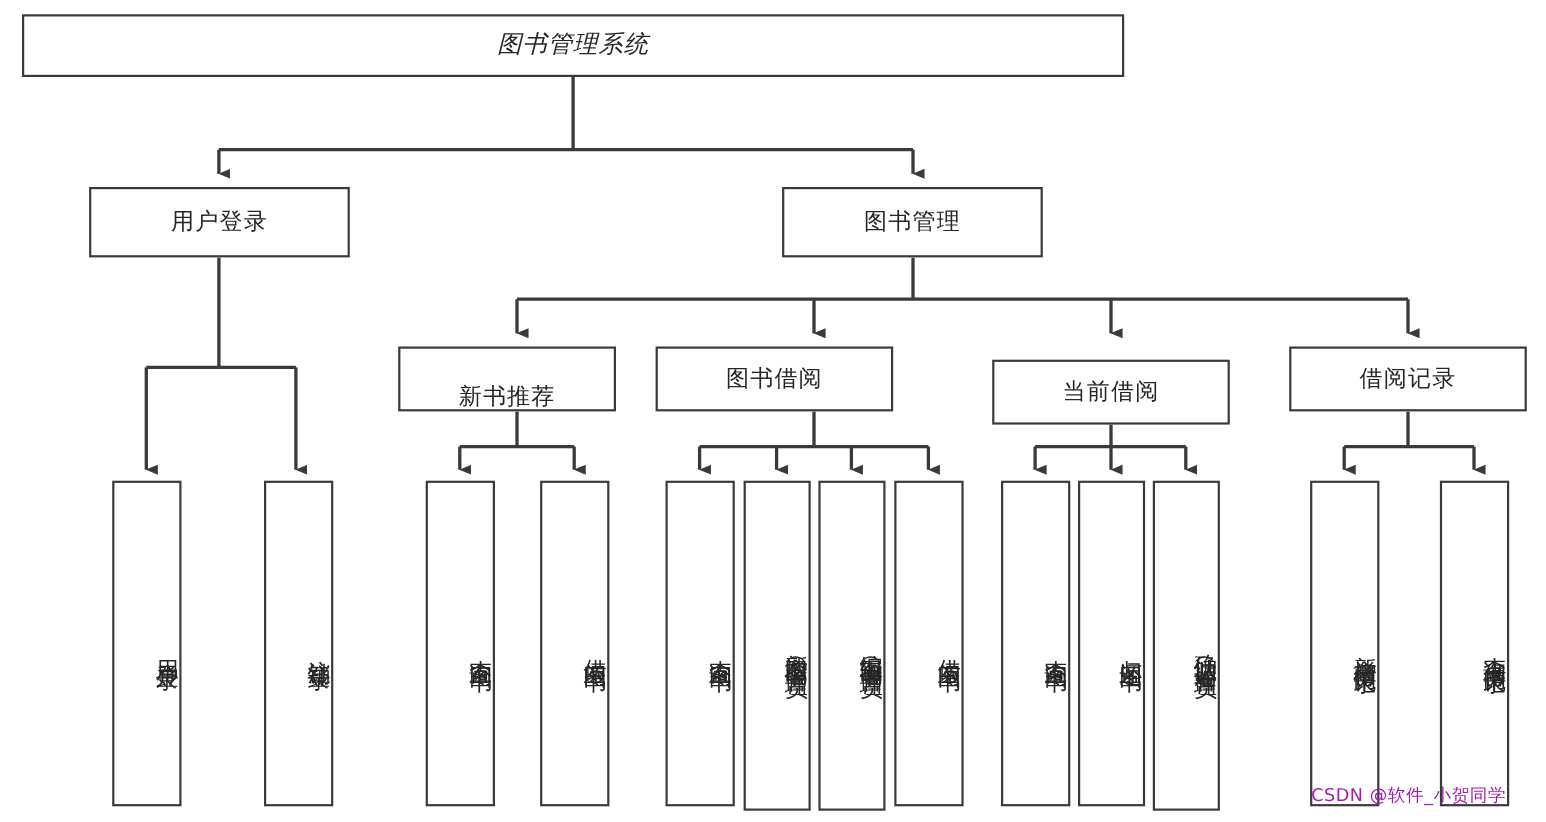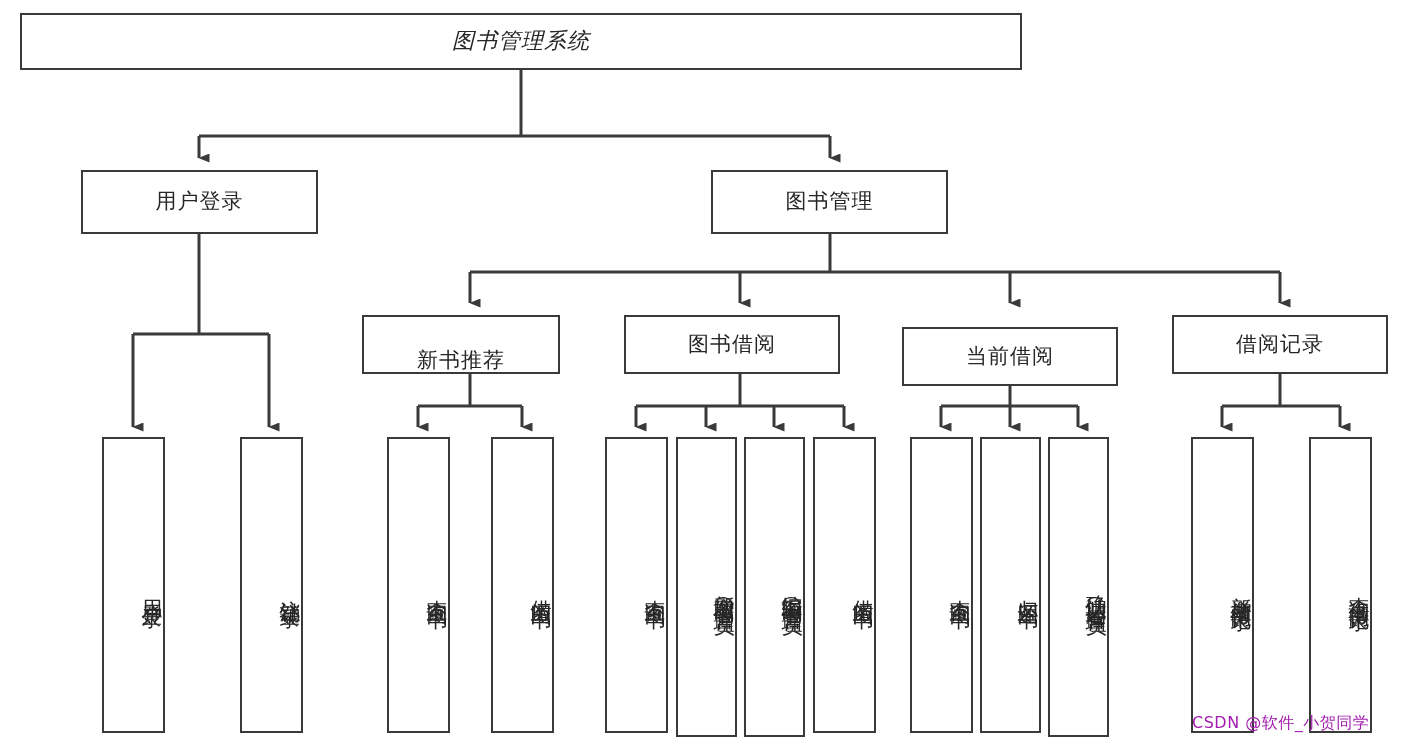--- a/index.html
+++ b/index.html
@@ -133,21 +133,21 @@
   <div class="node node-h" style="left:81px; top:170px; width:237px; height:64px;">
     <span>用户登录</span>
   </div>
   <div class="node node-h" style="left:711px; top:170px; width:237px; height:64px;">
     <span>图书管理</span>
   </div>
 
   <div class="node node-h" style="left:362px; top:315px; width:198px; height:59px;align-items:flex-end;">
     <span>新书推荐</span>
   </div>
-  <div class="node node-h" style="left:624px; top:315px; width:216px; height:59px;">
+  <div class="node node-h" style="left:596px; top:315px; width:216px; height:59px;">
     <span>图书借阅</span>
   </div>
   <div class="node node-h" style="left:902px; top:315px; width:216px; height:59px;margin-top:12px;">
     <span>当前借阅</span>
   </div>
   <div class="node node-h" style="left:1172px; top:315px; width:216px; height:59px;">
     <span>借阅记录</span>
   </div>
 
   <div class="node node-v" style="left:102px; top:437px; width:63px; height:296px;">

